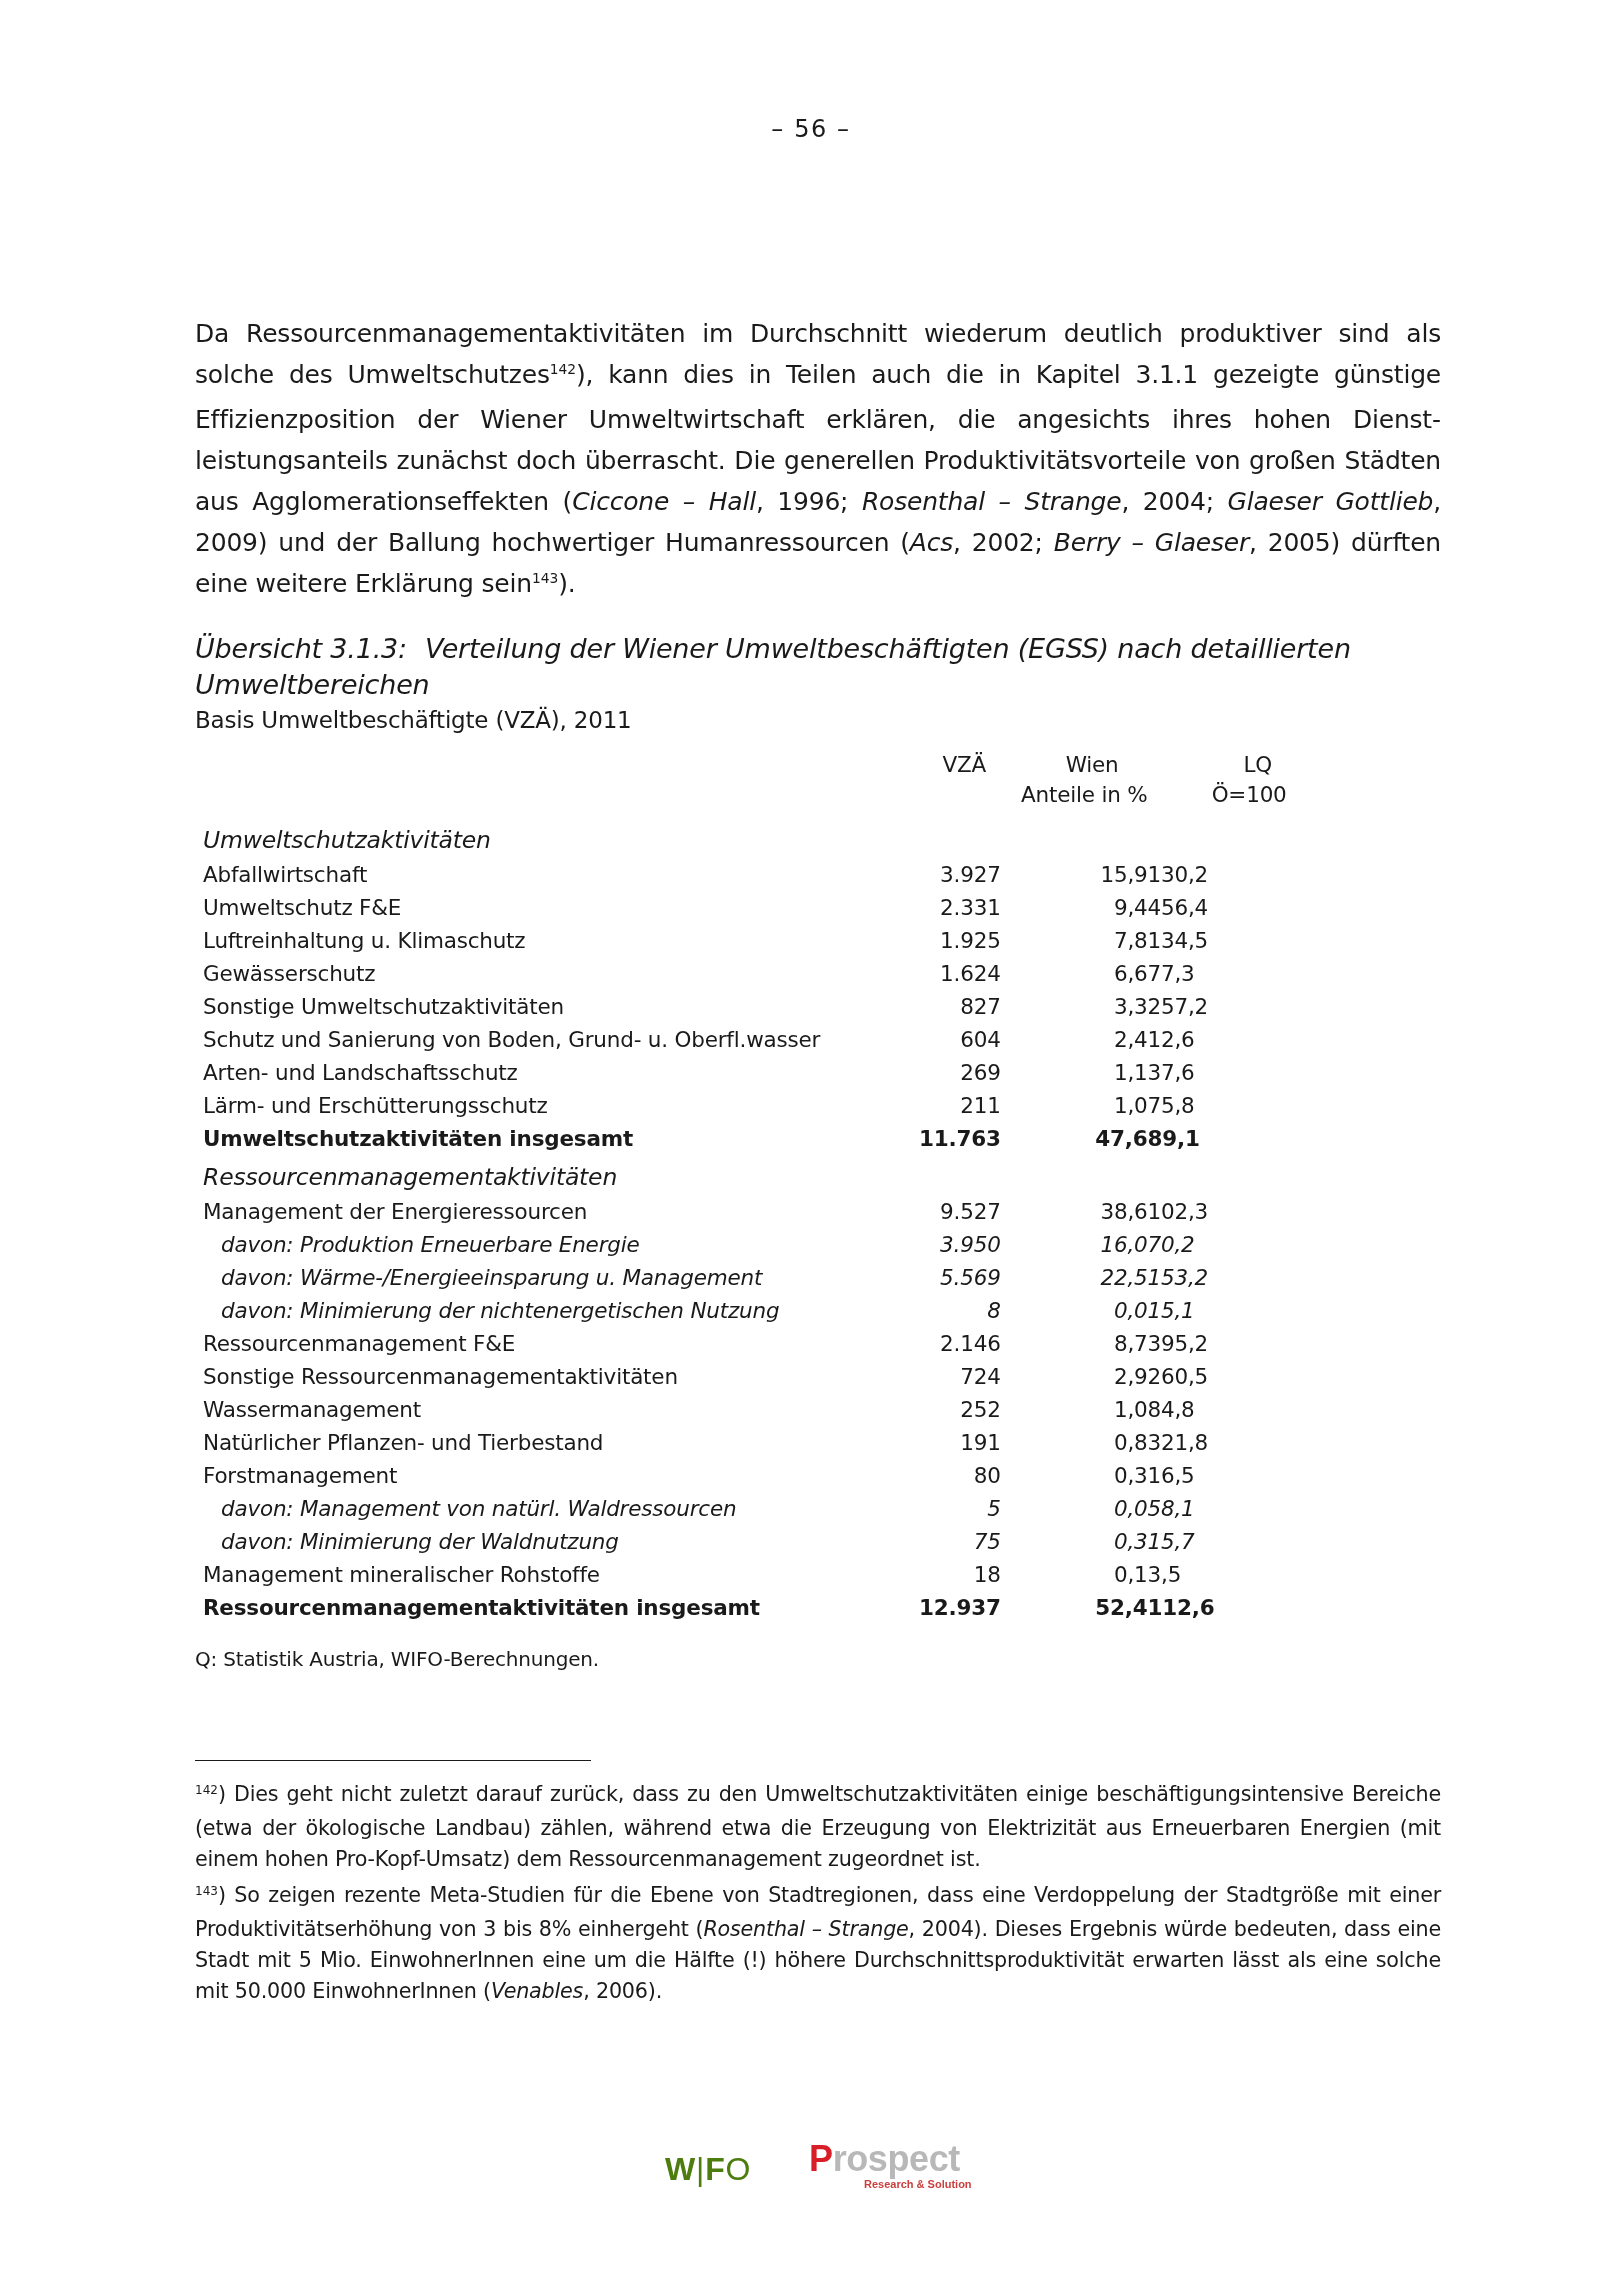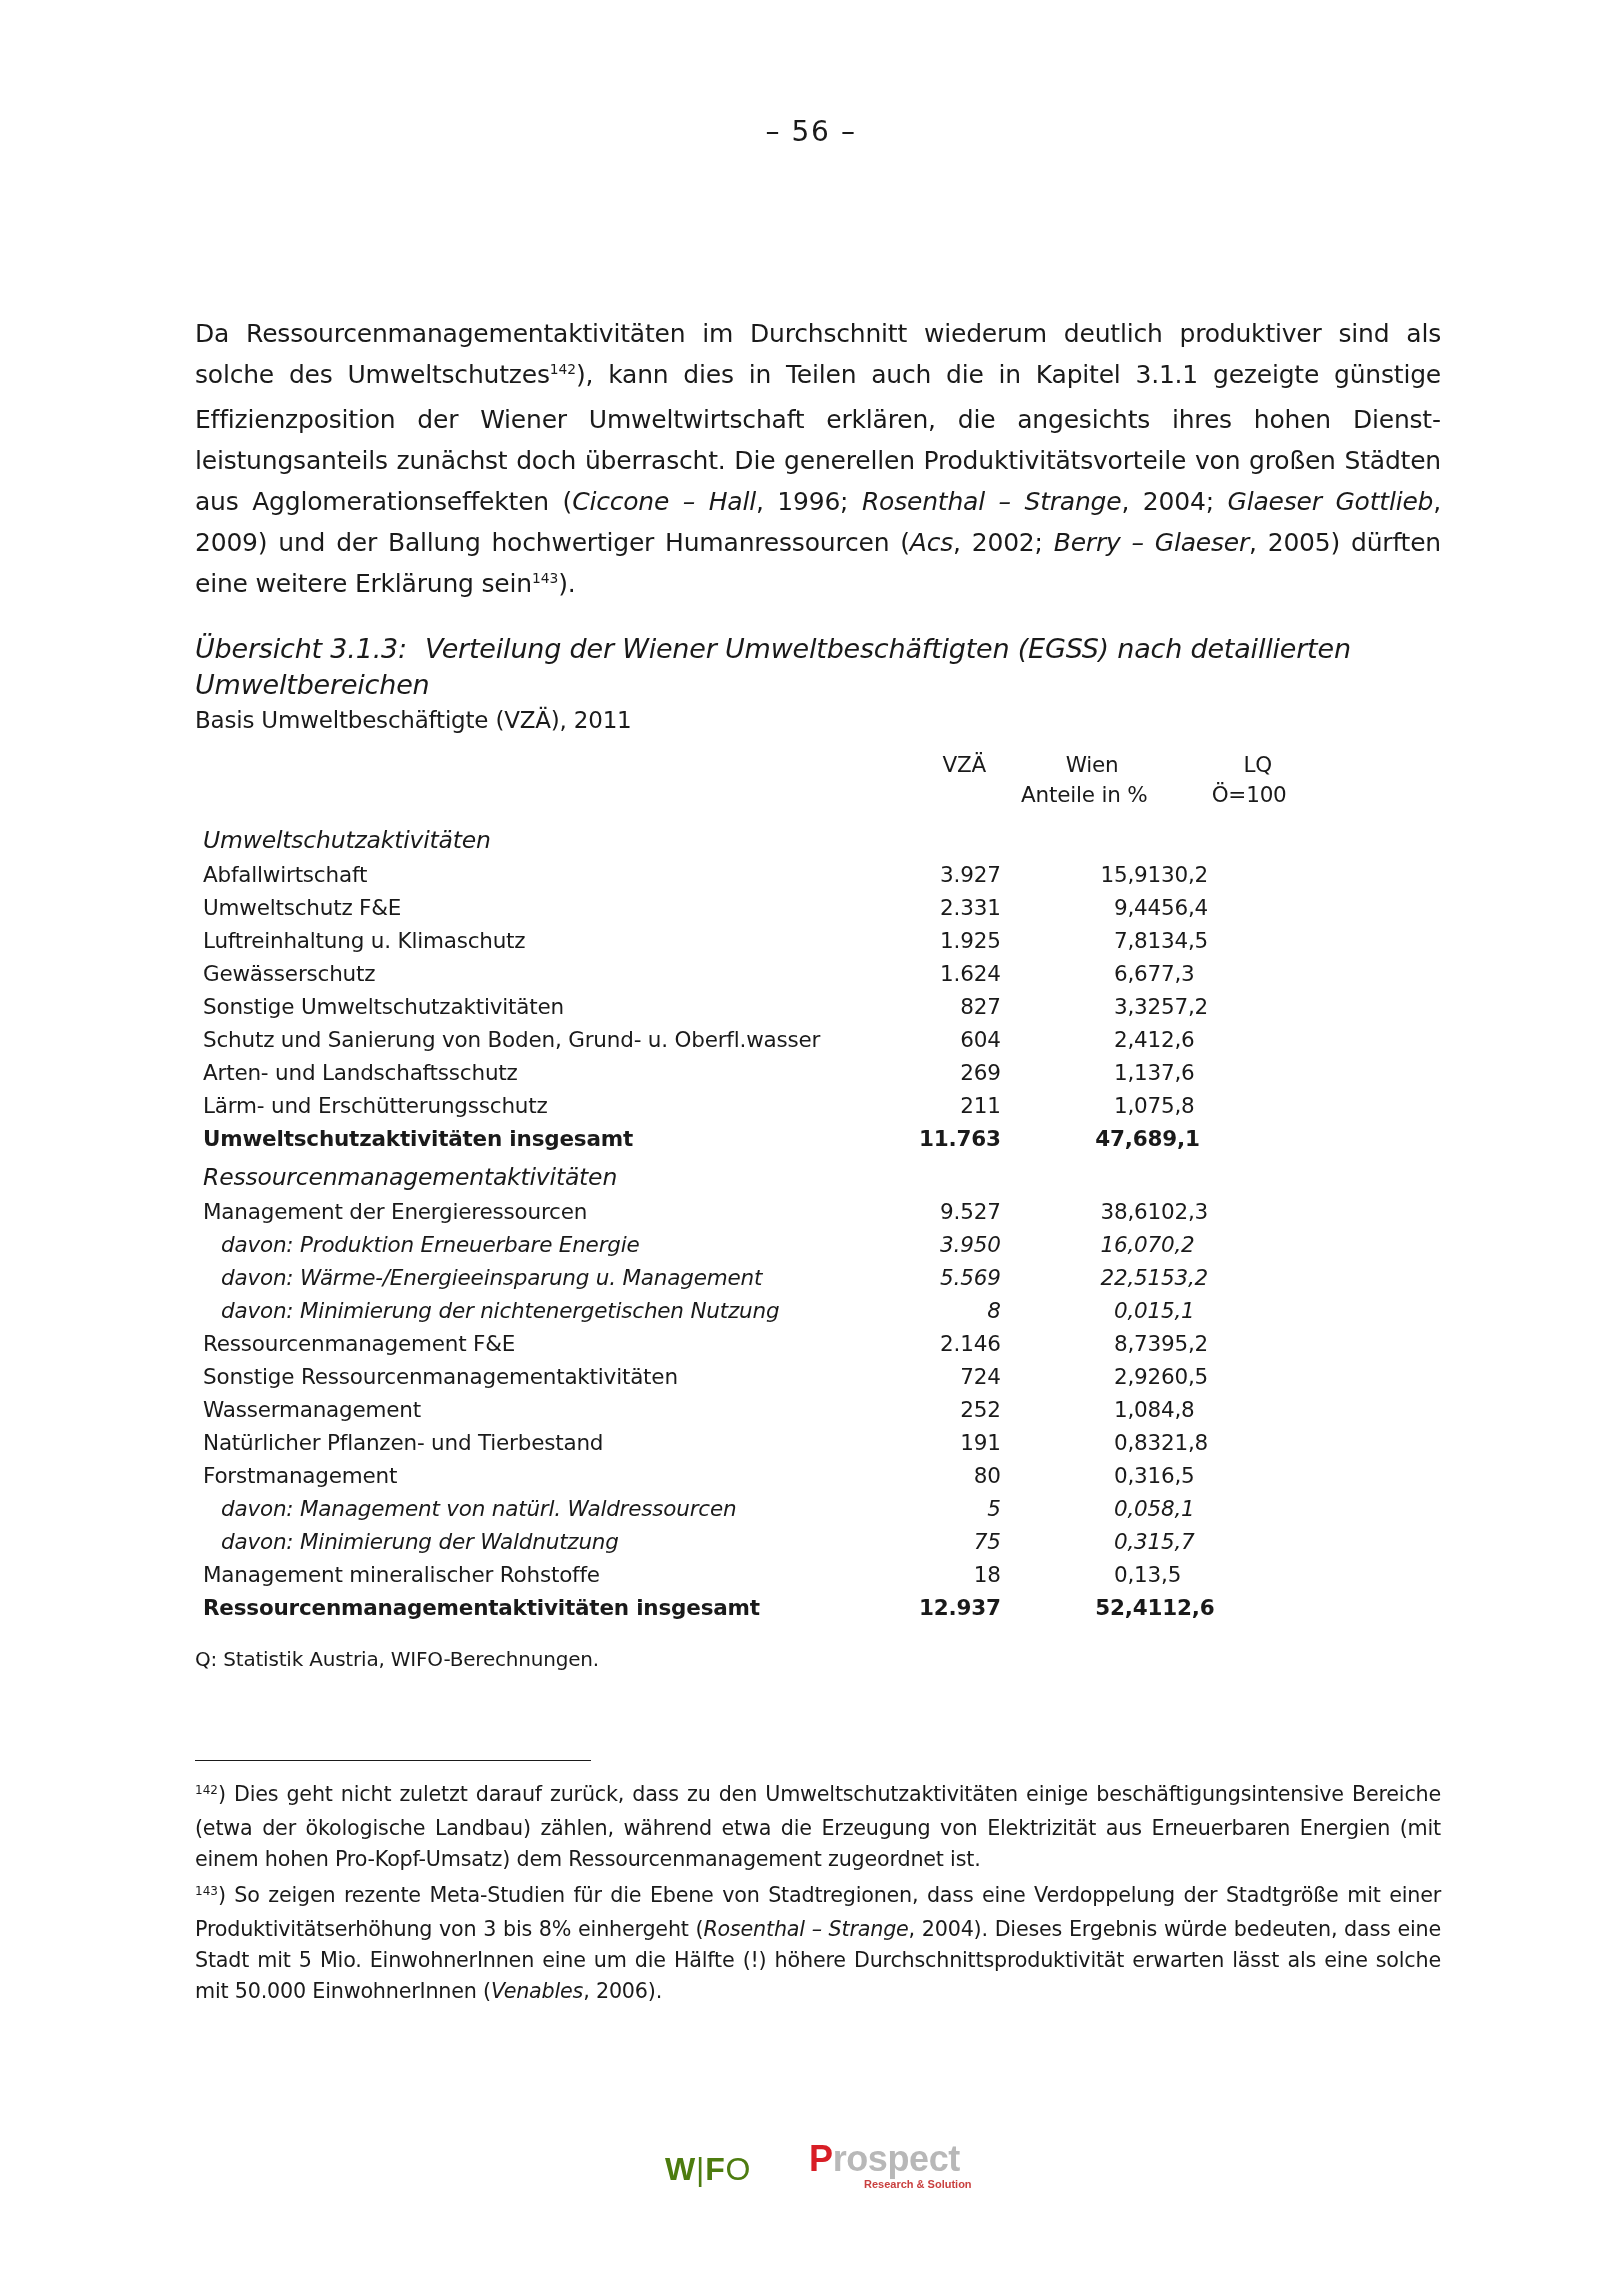--- a/index.html
+++ b/index.html
@@ -2,21 +2,21 @@
 <html style="font-size:13px"><head>
   <meta charset="utf-8">
   <style>
     html, body { margin: 0; padding: 0; background: #ffffff; }
     body {
       width: 1622px; height: 2295px; position: relative; overflow: hidden;
       font-family: "DejaVu Sans", sans-serif; color: #1a1a1a;
     }
     .page-number {
       position: absolute; top: 115px; left: 0; width: 1622px; text-align: center;
-      font-size: 28px; letter-spacing: 1.6px;
+      font-size: 24px; letter-spacing: 1.6px;
     }
     .body-text {
       position: absolute; left: 195px; top: 313px; width: 1246px;
       font-size: 25px; line-height: 41px; text-align: justify;
       letter-spacing: -0.2px;
     }
     .body-text i { font-style: italic; }
     sup.fn { font-size: 13.8px; vertical-align: 0; position: relative; top: -9px; letter-spacing: 0; }
     .caption {
       position: absolute; left: 195px; top: 631px; width: 1217px;

